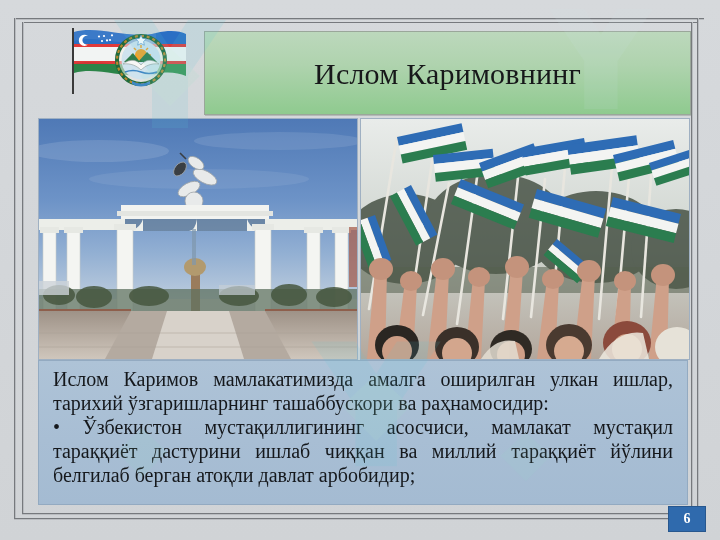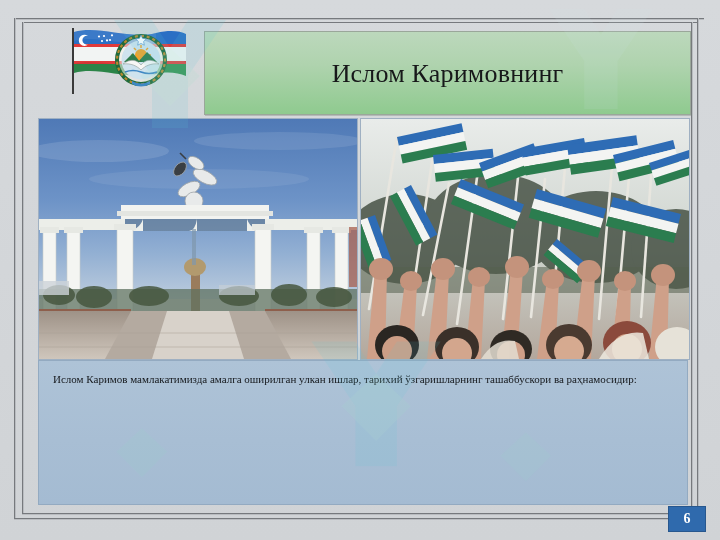--- a/index.html
+++ b/index.html
@@ -53,21 +53,21 @@
     background: linear-gradient(180deg, #bcd8bc 0%, #afd3ae 40%, #8fca8f 100%);
     border: 1px solid #9aa79a;
     box-shadow: 1px 1px 0 rgba(120,130,120,0.35);
     display: flex;
     flex-direction: column;
     align-items: center;
     justify-content: center;
   }
   #title-box .tline {
     font-family: "Liberation Serif", "DejaVu Serif", serif;
-    font-size: 26px;
+    font-size: 30px;
     line-height: 33px;
     color: #17181a;
     letter-spacing: 0.2px;
     white-space: nowrap;
   }
 
   
   #photos {
     position: absolute;
     left: 38px;
@@ -94,21 +94,21 @@
     width: 650px;
     height: 145px;
     background: linear-gradient(180deg, #aec3d7 0%, #a8bed4 55%, #a4bbd2 100%);
     border: 1px solid #93aac1;
     box-sizing: border-box;
     padding: 6px 14px 4px 14px;
   }
   #text-panel p {
     margin: 0;
     font-family: "Liberation Serif", "DejaVu Serif", serif;
-    font-size: 11px;
+    font-size: 20px;
     line-height: 24px;
     color: #15181c;
     text-align: justify;
   }
   #text-panel p.para1 { text-align: justify; }
   #text-panel p.para2 { text-align: justify; }
 
   
   #slide-number {
     position: absolute;
@@ -472,20 +472,21 @@
             <path d="M238,240 q18,-30 44,-26 l6,26 Z" fill="#eeeae0"></path>
             <path d="M120,240 q14,-22 34,-18 l4,18 Z" fill="#e4ded2"></path>
           </g>
         </g>
       </svg>
     </div>
   </div>
 
   <div id="text-panel">
     <p class="para1">Ислом Каримов мамлакатимизда амалга оширилган улкан ишлар, тарихий ўзгаришларнинг ташаббускори ва раҳнамосидир:</p>
+    <p class="para2"><span>• </span><span>Ўзбекистон мустақиллигининг асосчиси, мамлакат мустақил тараққиёт дастурини ишлаб чиққан ва миллий тараққиёт йўлини белгилаб берган атоқли давлат арбобидир;</span></p>
   </div>
 
   <div id="slide-number">6</div>
 
   <div class="wm" style="left:104px; top:10px;">
     <svg width="130" height="130" viewBox="0 0 130 130">
       <path d="M10,10 L48,10 L66,38 L84,10 L122,10 L84,66 L84,118 L48,118 L48,66 Z" fill="#59c8d8" opacity="0.45"></path>
       <path d="M66,38 L96,66 L66,96 L36,66 Z" fill="#9fe3c8" opacity="0.45"></path>
     </svg>
   </div>

